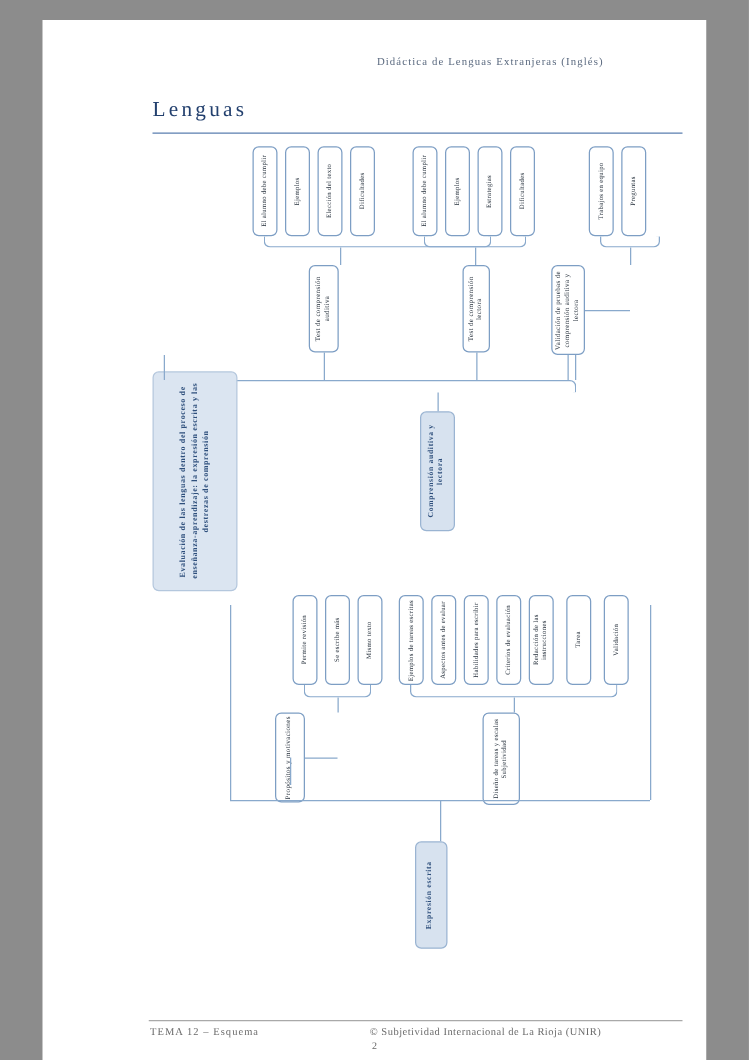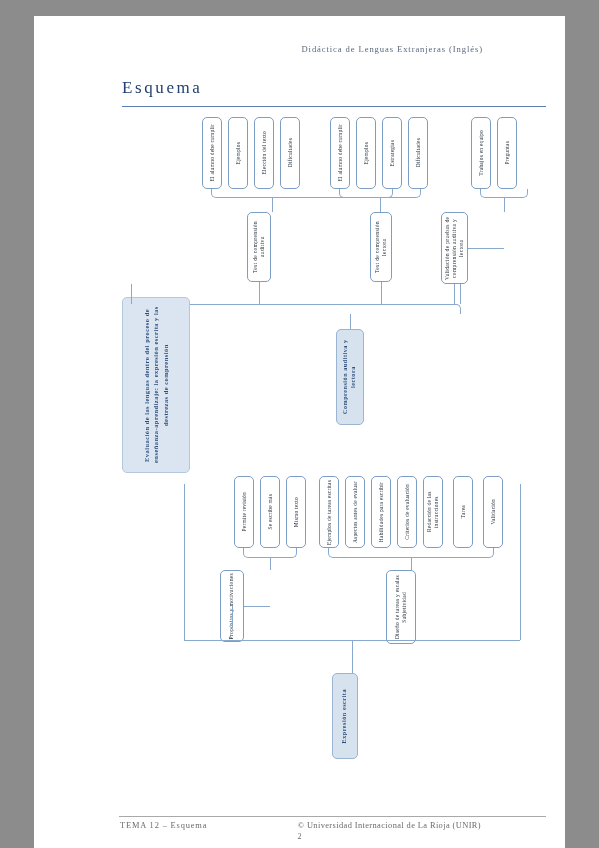--- a/index.html
+++ b/index.html
@@ -144,21 +144,21 @@
     border-top-left-radius:5px;
     border-top-right-radius:5px;
   }
 </style>
 </head>
 <body>
 
 <div class="page">
 
   <div class="header-text">Didáctica de Lenguas Extranjeras (Inglés)</div>
-  <div class="page-title">Esquema</div>
+  <div class="page-title">Lenguas</div>
   <div class="title-rule"></div>
 
   <div class="node thick" style="left:168px;top:101px;width:20px;height:72px;">
     <span class="vt">El alumno debe cumplir</span>
   </div>
   <div class="node" style="left:194px;top:101px;width:20px;height:72px;">
     <span class="vt">Ejemplos</span>
   </div>
   <div class="node thick" style="left:220px;top:101px;width:20px;height:72px;">
     <span class="vt">Elección del texto</span>
@@ -289,16 +289,16 @@
 
   <div class="node accent thick" style="left:298px;top:657px;width:26px;height:86px;">
     <span class="vt">Expresión escrita</span>
   </div>
 
   <div class="ln lnv" style="left:97px;top:268px;height:20px;"></div>
   <div class="ln lnv" style="left:426px;top:268px;height:20px;"></div>
 
   <div class="footer-rule"></div>
   <div class="footer-left">TEMA 12 – Esquema</div>
-  <div class="footer-right">© Universidad Internacional de La Rioja (UNIR)</div>
+  <div class="footer-right">© Subjetividad Internacional de La Rioja (UNIR)</div>
   <div class="footer-page">2</div>
 
 </div>
 
 </body></html>

